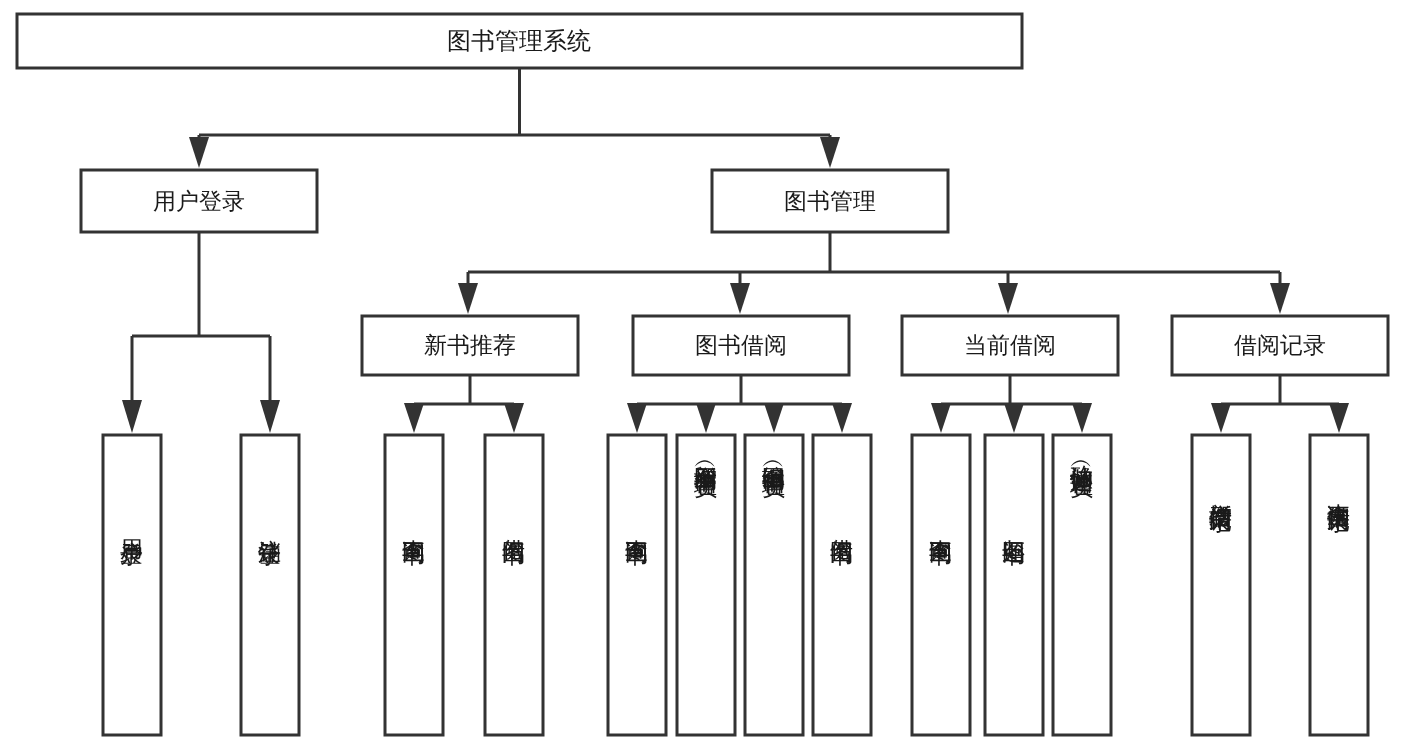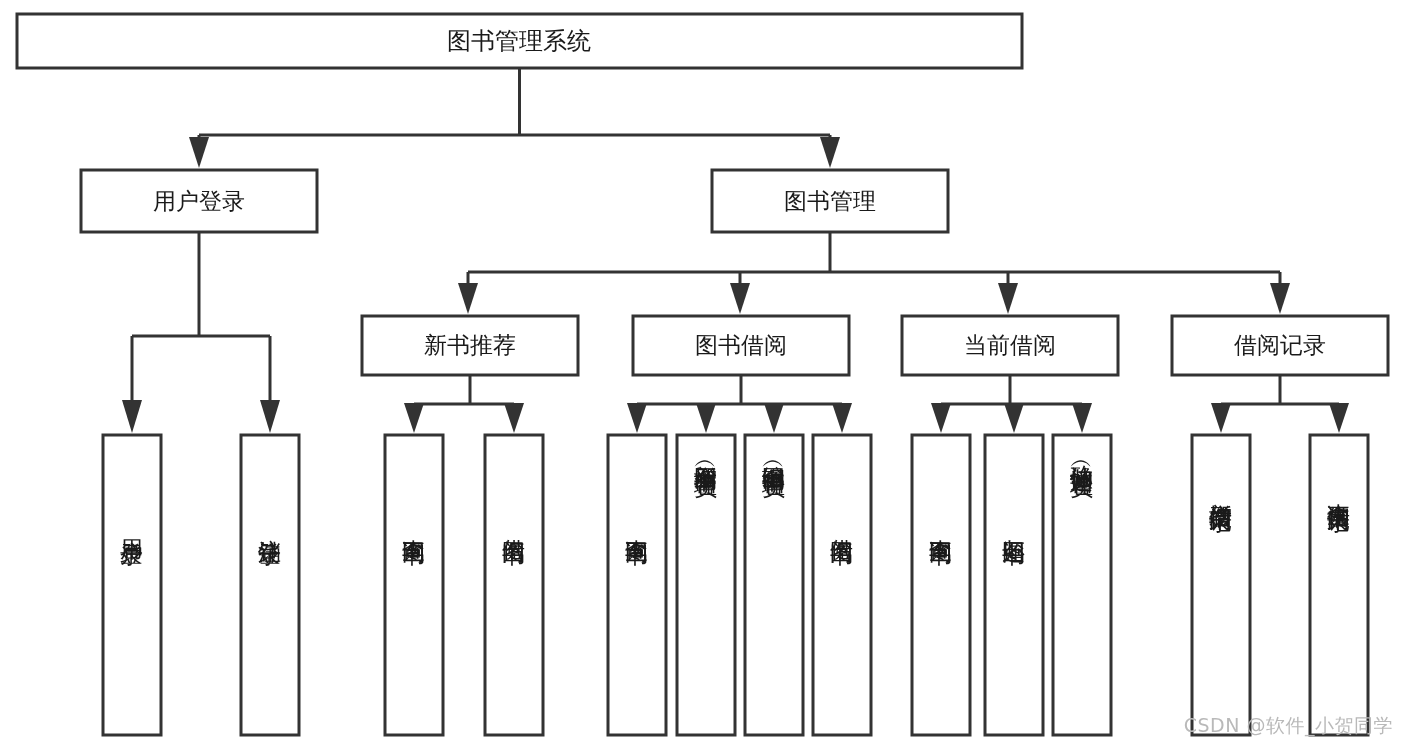--- a/index.html
+++ b/index.html
@@ -239,15 +239,14 @@
   <div class="vlabel-wrap" style="left:1053px; top:435px; width:58px; height:300px; padding-top:12px;">
     <span class="vlabel">确认归还（管理员）</span>
   </div>
   <div class="vlabel-wrap" style="left:1192px; top:435px; width:58px; height:300px; padding-top:50px;">
     <span class="vlabel">新增借阅记录</span>
   </div>
   <div class="vlabel-wrap" style="left:1310px; top:435px; width:58px; height:300px; padding-top:50px;">
     <span class="vlabel">查询借阅记录</span>
   </div>
 
-  <div id="watermark">CSDN @软件_小贺同学</div>
 
 </div>
 
 </body></html>

